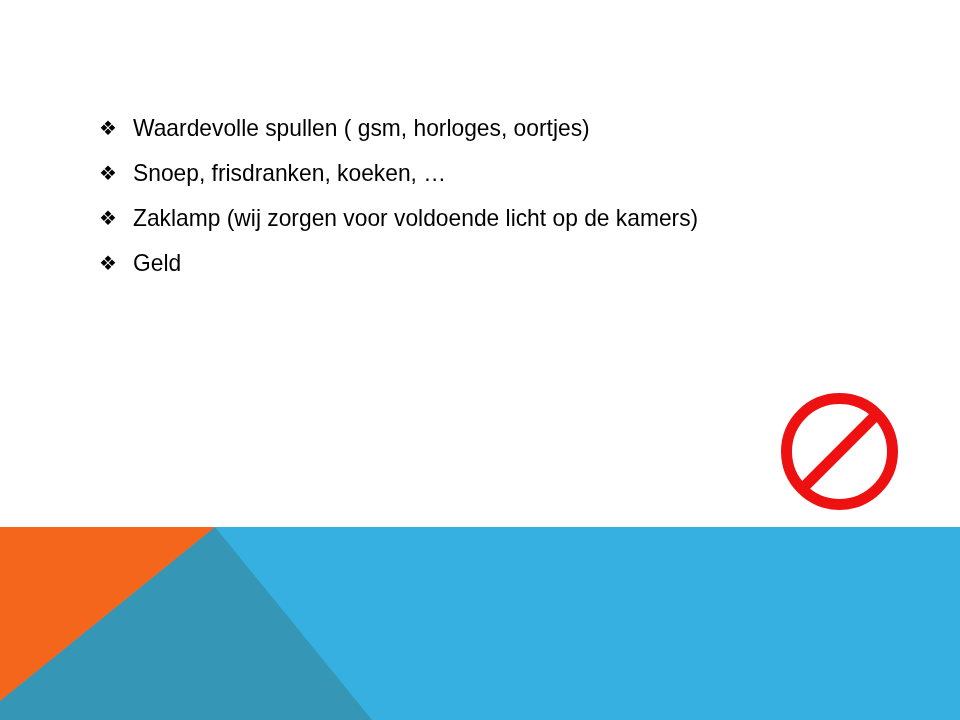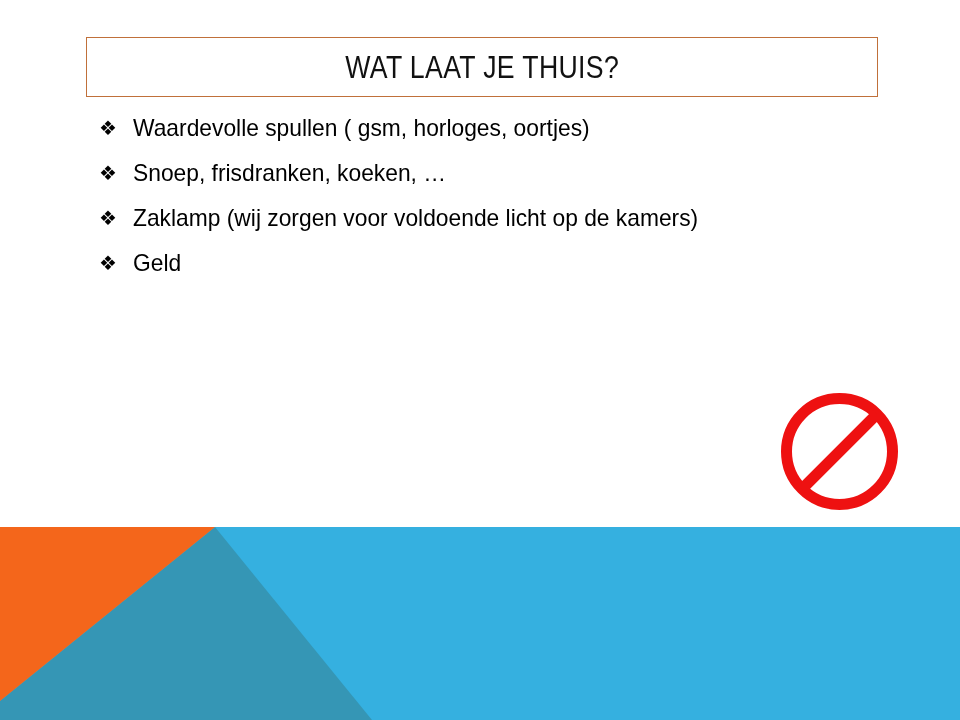--- a/index.html
+++ b/index.html
@@ -112,23 +112,20 @@
     display: block;
     width: 960px;
     height: 193px;
   }
 </style>
 </head>
 <body>
 
 <div class="slide">
 
-  <div class="title-box">
-    <div class="title-text">WAT LAAT JE THUIS?</div>
-  </div>
 
   <ul class="bullet-list">
     <li class="bullet-item">
       <span class="bullet-marker">❖</span>
       <span class="bullet-text">Waardevolle spullen ( gsm, horloges, oortjes)</span>
     </li>
     <li class="bullet-item">
       <span class="bullet-marker">❖</span>
       <span class="bullet-text">Snoep, frisdranken, koeken, …</span>
     </li>

